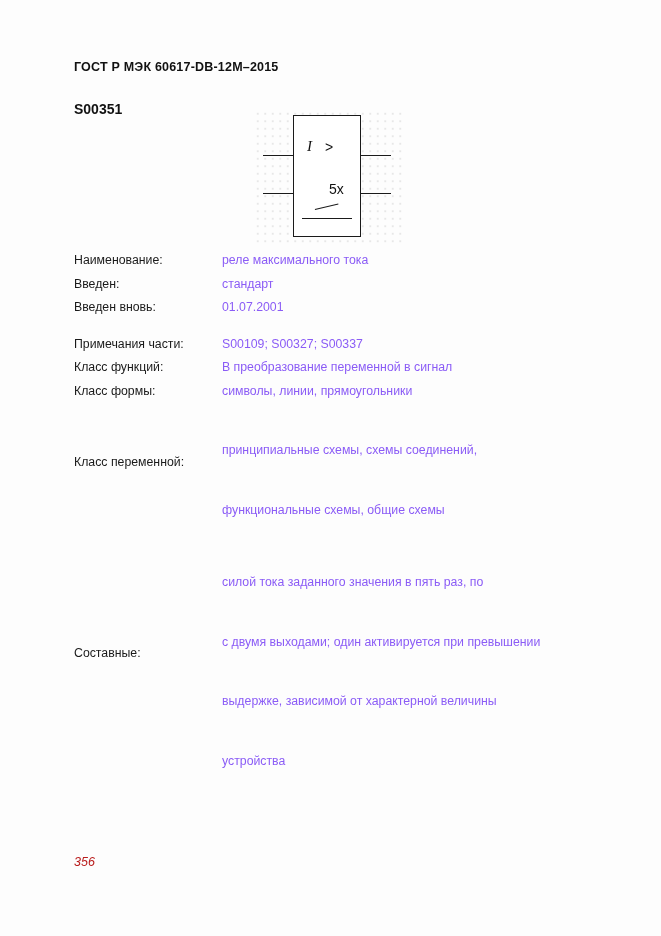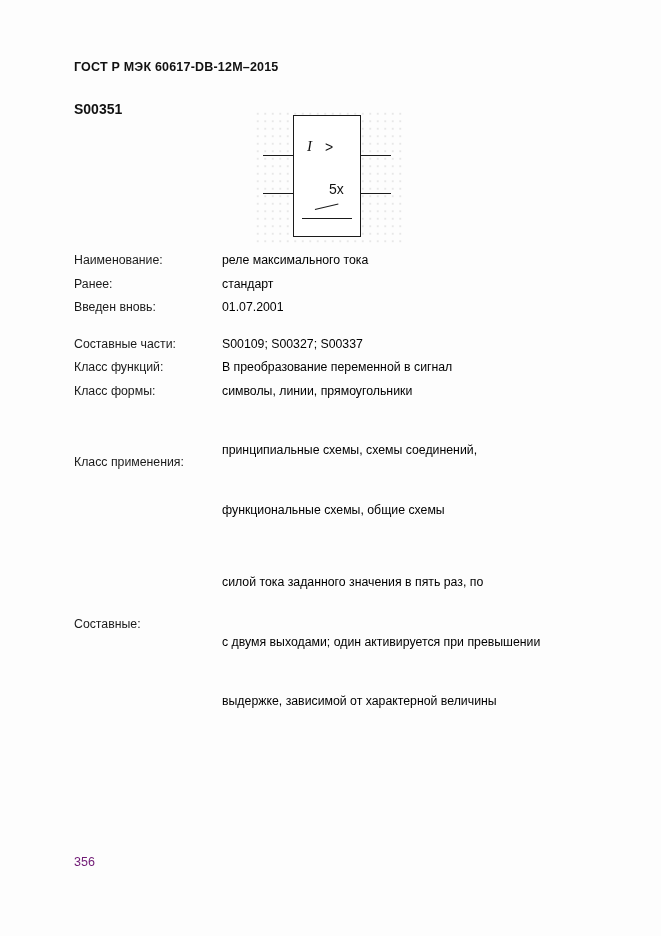--- a/index.html
+++ b/index.html
@@ -131,36 +131,37 @@
   }
   .row .label {
     width: 148px;
     min-width: 148px;
     font-size: 12.3px;
     color: #1a1a1a;
     line-height: 23.5px;
   }
   .row .value {
     font-size: 12.3px;
-    color: #000000;
+    color: #8b5cf6;
     line-height: 23.5px;
   }
   .gap-block {
     height: 13px;
   }
   .multi .value div {
     line-height: 23.5px;
     margin-top: 36px;
   }
   .page-number {
     position: absolute;
     left: 74px;
     top: 855px;
     font-size: 12.5px;
-    color: #701a75;
+    color: #b91c1c;
+    font-style: italic;
   }
 </style>
 </head>
 <body>
 
 <div class="page">
 
   <div class="header-std">ГОСТ Р МЭК 60617-DB-12M–2015</div>
 
   <div class="symbol-code">S00351</div>
@@ -180,64 +181,65 @@
   </div>
 
   <div class="fields">
 
     <div class="row">
       <div class="label">Наименование:</div>
       <div class="value">реле максимального тока</div>
     </div>
 
     <div class="row">
-      <div class="label">Ранее:</div>
+      <div class="label">Введен:</div>
       <div class="value">стандарт</div>
     </div>
 
     <div class="row">
       <div class="label">Введен вновь:</div>
       <div class="value">01.07.2001</div>
     </div>
 
 
     <div class="gap-block"></div>
 
 
     <div class="row">
-      <div class="label">Составные части:</div>
+      <div class="label">Примечания части:</div>
       <div class="value">S00109; S00327; S00337</div>
     </div>
 
     <div class="row">
       <div class="label">Класс функций:</div>
       <div class="value">В преобразование переменной в сигнал</div>
     </div>
 
     <div class="row">
       <div class="label">Класс формы:</div>
       <div class="value">символы, линии, прямоугольники</div>
     </div>
 
     <div class="row multi">
-      <div class="label">Класс применения:</div>
+      <div class="label">Класс переменной:</div>
       <div class="value">
         <div>принципиальные схемы, схемы соединений,</div>
         <div>функциональные схемы, общие схемы</div>
       </div>
     </div>
 
     <div class="gap-block"></div>
 
     <div class="row multi">
       <div class="label">Составные:</div>
       <div class="value">
         <div>силой тока заданного значения в пять раз, по</div>
         <div>с двумя выходами; один активируется при превышении</div>
         <div>выдержке, зависимой от характерной величины</div>
+        <div>устройства</div>
       </div>
     </div>
 
   </div>
 
   <div class="page-number">356</div>
 
 </div>
 
 </body></html>

